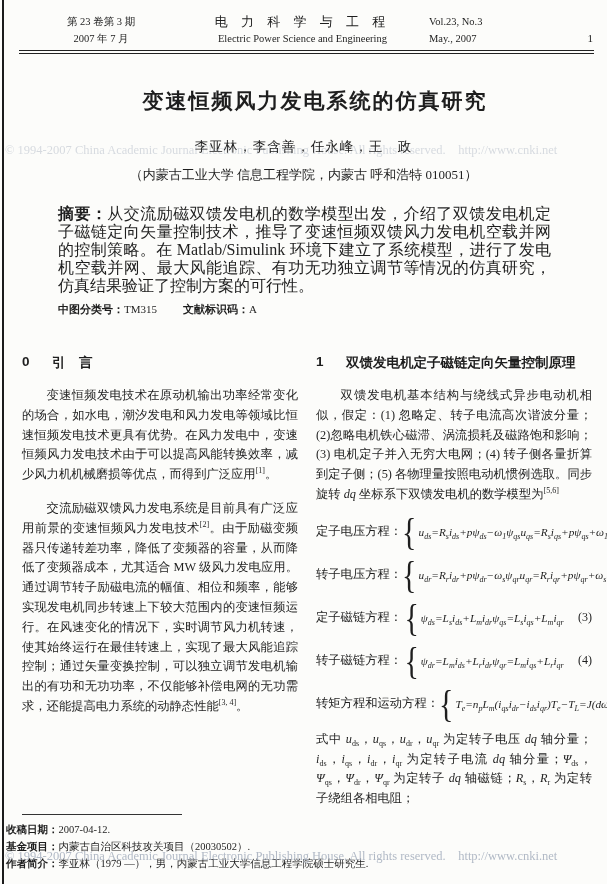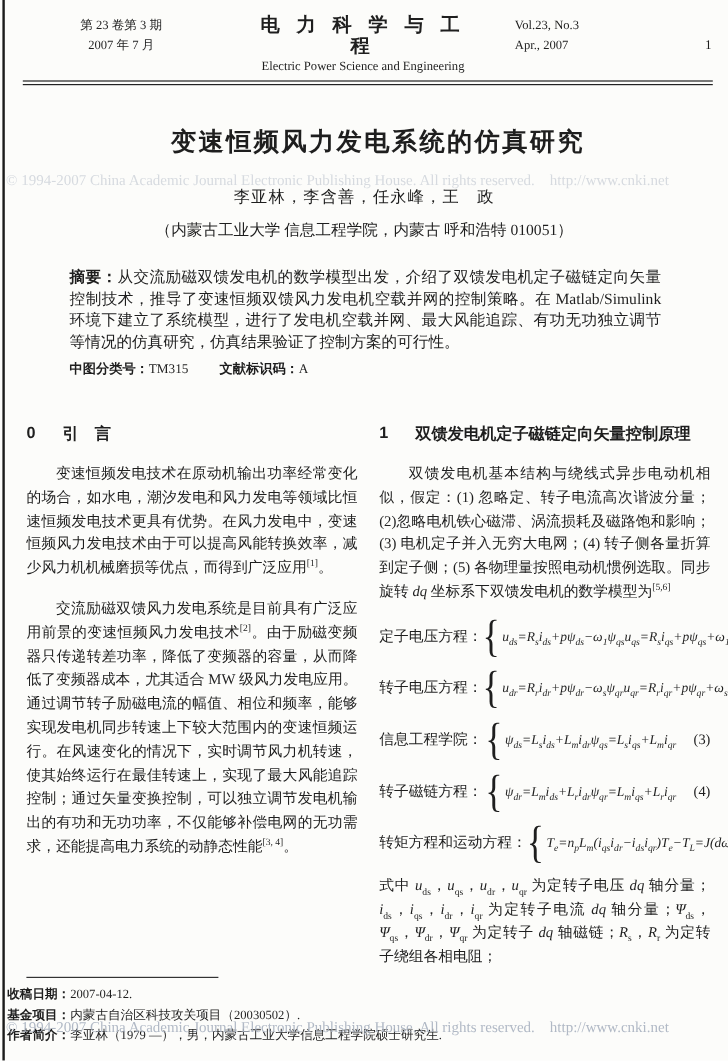--- a/index.html
+++ b/index.html
@@ -9,31 +9,31 @@
     background:#fcfcfa;
     overflow:hidden;
     font-family:"Liberation Serif","DejaVu Serif",serif;
     color:#1e1e1e;
   }
   .edge-line{position:absolute;left:2px;top:0;bottom:0;width:2px;background:#1b1b1b;}
   
   .jheader{display:flex;align-items:flex-start;padding:13px 14px 0 26px;gap:32px;}
   .jh-left{width:150px;text-align:center;font-size:10.5px;line-height:17px;}
   .jh-center{flex:1;text-align:center;}
-  .jh-cn{font-size:16px;font-weight:bold;letter-spacing:5px;line-height:17px;}
+  .jh-cn{font-size:13px;font-weight:normal;letter-spacing:5px;line-height:17px;}
   .jh-en{font-size:10.5px;line-height:17px;}
   .jh-right{width:92px;text-align:left;font-size:10.5px;line-height:17px;}
   .jh-page{width:40px;text-align:right;font-size:11px;line-height:17px;padding-top:17px;}
   .jrule{height:2px;border-top:1.6px solid #222;border-bottom:1px solid #222;margin:3px 13px 0 19px;}
   
   .title{margin-top:33px;text-align:center;font-size:21px;font-weight:bold;letter-spacing:2px;padding-left:23px;}
   .authors{margin-top:23px;text-align:center;font-size:13.5px;letter-spacing:1px;position:relative;z-index:2;}
   .affil{margin-top:10px;text-align:center;font-size:13px;}
   
-  .abs-block{margin:21px 56px 0 58px;font-size:13px;line-height:18px;text-align:justify;}
+  .abs-block{margin:21px 56px 0 58px;font-size:16px;line-height:18px;text-align:justify;}
   .b{font-weight:bold;font-family:"Liberation Sans","DejaVu Sans",sans-serif;}
   .kw-line{margin:10px 56px 0 58px;font-size:11px;line-height:17px;}
   .clc-line{margin:6px 56px 0 58px;font-size:11px;line-height:17px;}
   .clc-gap{display:inline-block;width:26px;}
   
   .cols{display:flex;margin:36px 15px 0 22px;}
   .col-l{width:276px;margin-right:18px;}
   .col-r{width:276px;}
   .sec-head{font-family:"Liberation Sans","DejaVu Sans",sans-serif;font-weight:bold;font-size:13.5px;display:flex;}
   .sec-num{width:30px;flex:none;}
@@ -70,21 +70,21 @@
     <div class="jh-left">
       <div>第 23 卷第 3 期</div>
       <div>2007 年 7 月</div>
     </div>
     <div class="jh-center">
       <div class="jh-cn">电 力 科 学 与 工 程</div>
       <div class="jh-en">Electric Power Science and Engineering</div>
     </div>
     <div class="jh-right">
       <div>Vol.23, No.3</div>
-      <div>Apr., 2007</div>
+      <div>May., 2007</div>
     </div>
     <div class="jh-page">1</div>
   </div>
   <div class="jrule"></div>
 
   <div class="title">变速恒频风力发电系统的仿真研究</div>
   <div class="authors">李亚林，李含善，任永峰，王　政</div>
   <div class="affil">（内蒙古工业大学 信息工程学院，内蒙古 呼和浩特 010051）</div>
 
   <div class="abs-block"><span class="b">摘要：</span><span>从交流励磁双馈发电机的数学模型出发，介绍了双馈发电机定子磁链定向矢量控制技术，推导了变速恒频双馈风力发电机空载并网的控制策略。在 Matlab/Simulink 环境下建立了系统模型，进行了发电机空载并网、最大风能追踪、有功无功独立调节等情况的仿真研究，仿真结果验证了控制方案的可行性。</span></div>
@@ -126,21 +126,21 @@
           <span class="eq-mid">
               <span class="eq-brace">{</span>
               <span class="eq-lines">
                 <span>u<sub>dr</sub>=R<sub>r</sub>i<sub>dr</sub>+pψ<sub>dr</sub>−ω<sub>s</sub>ψ<sub>qr</sub></span>
                 <span>u<sub>qr</sub>=R<sub>r</sub>i<sub>qr</sub>+pψ<sub>qr</sub>+ω<sub>s</sub>ψ<sub>dr</sub></span>
               </span>
             </span>
           <span class="eq-num">(2)</span>
         </div>
         <div class="eq-row">
-          <span class="eq-label">信息工程学院：</span>
+          <span class="eq-label">定子磁链方程：</span>
           <span class="eq-mid">
               <span class="eq-brace">{</span>
               <span class="eq-lines">
                 <span>ψ<sub>ds</sub>=L<sub>s</sub>i<sub>ds</sub>+L<sub>m</sub>i<sub>dr</sub></span>
                 <span>ψ<sub>qs</sub>=L<sub>s</sub>i<sub>qs</sub>+L<sub>m</sub>i<sub>qr</sub></span>
               </span>
             </span>
           <span class="eq-num">(3)</span>
         </div>
         <div class="eq-row">

